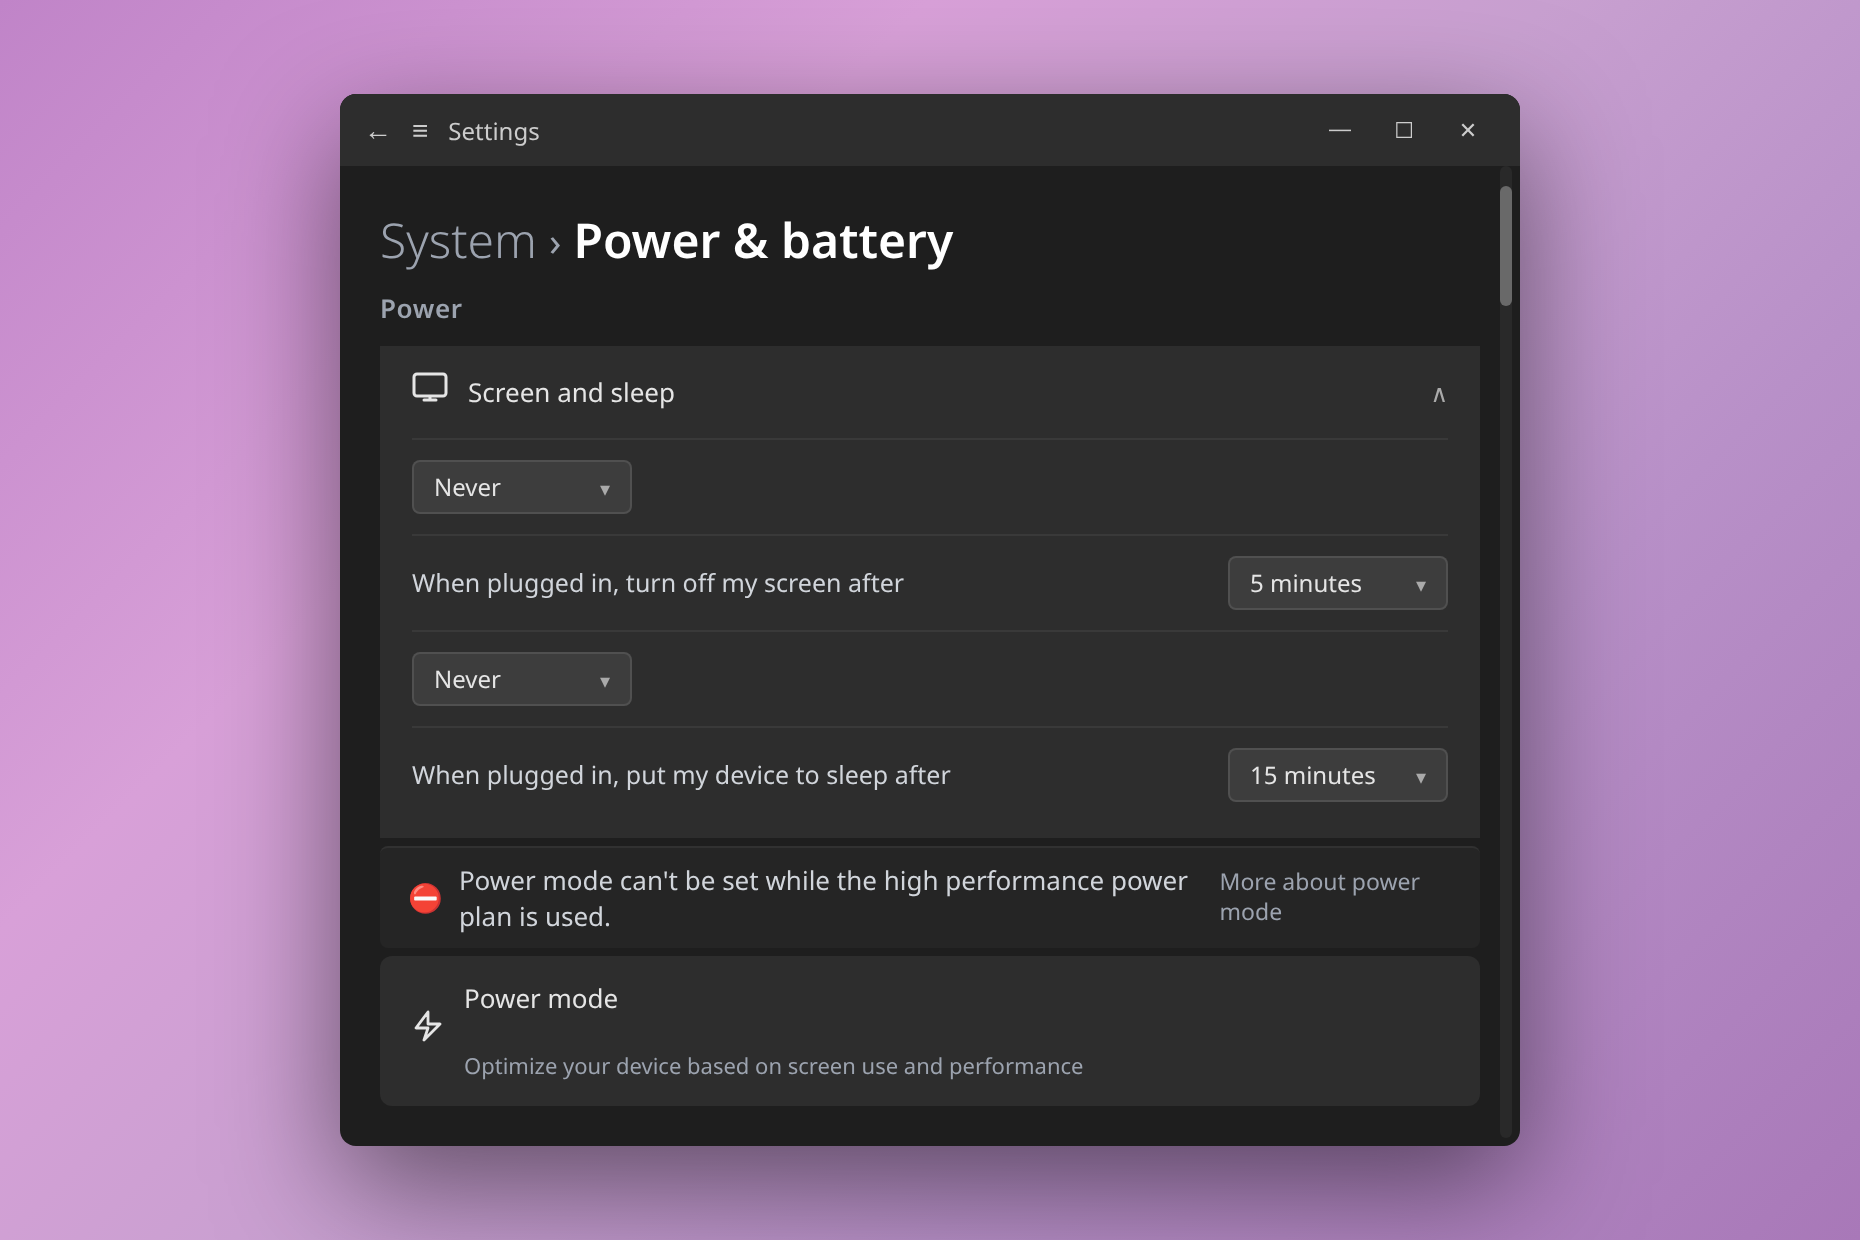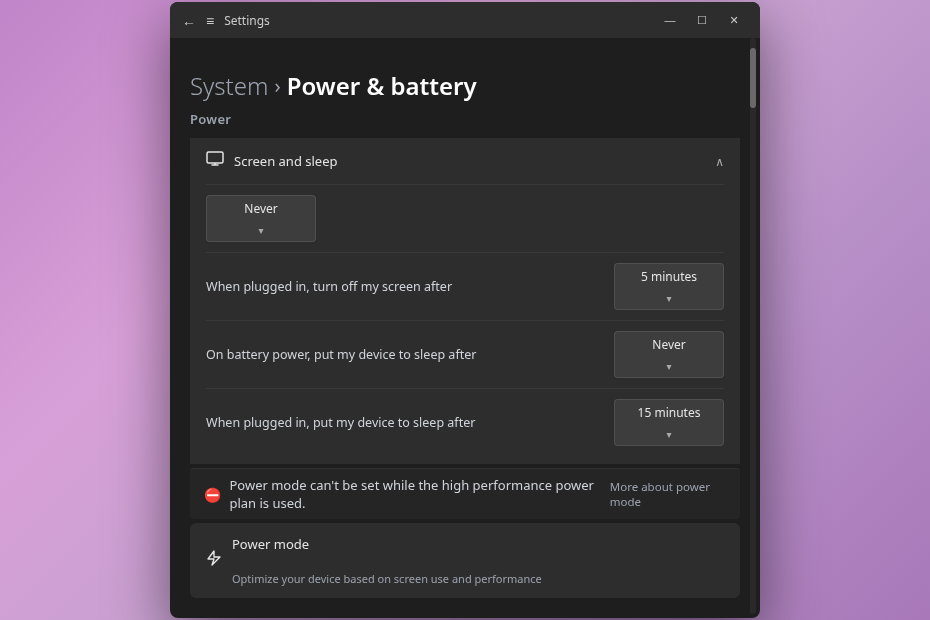--- a/index.html
+++ b/index.html
@@ -65,21 +65,21 @@
       font-size: 11px;
       cursor: pointer;
       border-radius: 3px;
       display: flex;
       align-items: center;
       justify-content: center;
     }
 
     
     .content {
-      padding: 31px 20px 20px 20px;
+      padding: 21px 20px 20px 20px;
     }
 
     .breadcrumb {
       display: flex;
       align-items: center;
       gap: 6px;
       margin-bottom: 8px;
     }
 
     .breadcrumb-system {
@@ -168,21 +168,20 @@
       display: flex;
       align-items: center;
       gap: 6px;
       background: #3d3d3d;
       border: 1px solid rgba(255,255,255,0.1);
       border-radius: 4px;
       padding: 4px 10px;
       cursor: pointer;
       min-width: 110px;
       justify-content: space-between;
-      flex-direction: column;
     }
 
     .dropdown-value {
       font-size: 12px;
       color: #e5e5e5;
     }
 
     .dropdown-arrow {
       color: #aaa;
       font-size: 10px;
@@ -316,21 +315,20 @@
 
         <div class="settings-row">
           <span class="settings-row-label">When plugged in, turn off my screen after</span>
           <div class="dropdown">
             <span class="dropdown-value">5 minutes</span>
             <span class="dropdown-arrow">▾</span>
           </div>
         </div>
 
         <div class="settings-row">
-          <span class="settings-row-label">On battery power, put my device to sleep after</span>
           <div class="dropdown">
             <span class="dropdown-value">Never</span>
             <span class="dropdown-arrow">▾</span>
           </div>
         </div>
 
         <div class="settings-row">
           <span class="settings-row-label">When plugged in, put my device to sleep after</span>
           <div class="dropdown">
             <span class="dropdown-value">15 minutes</span>

